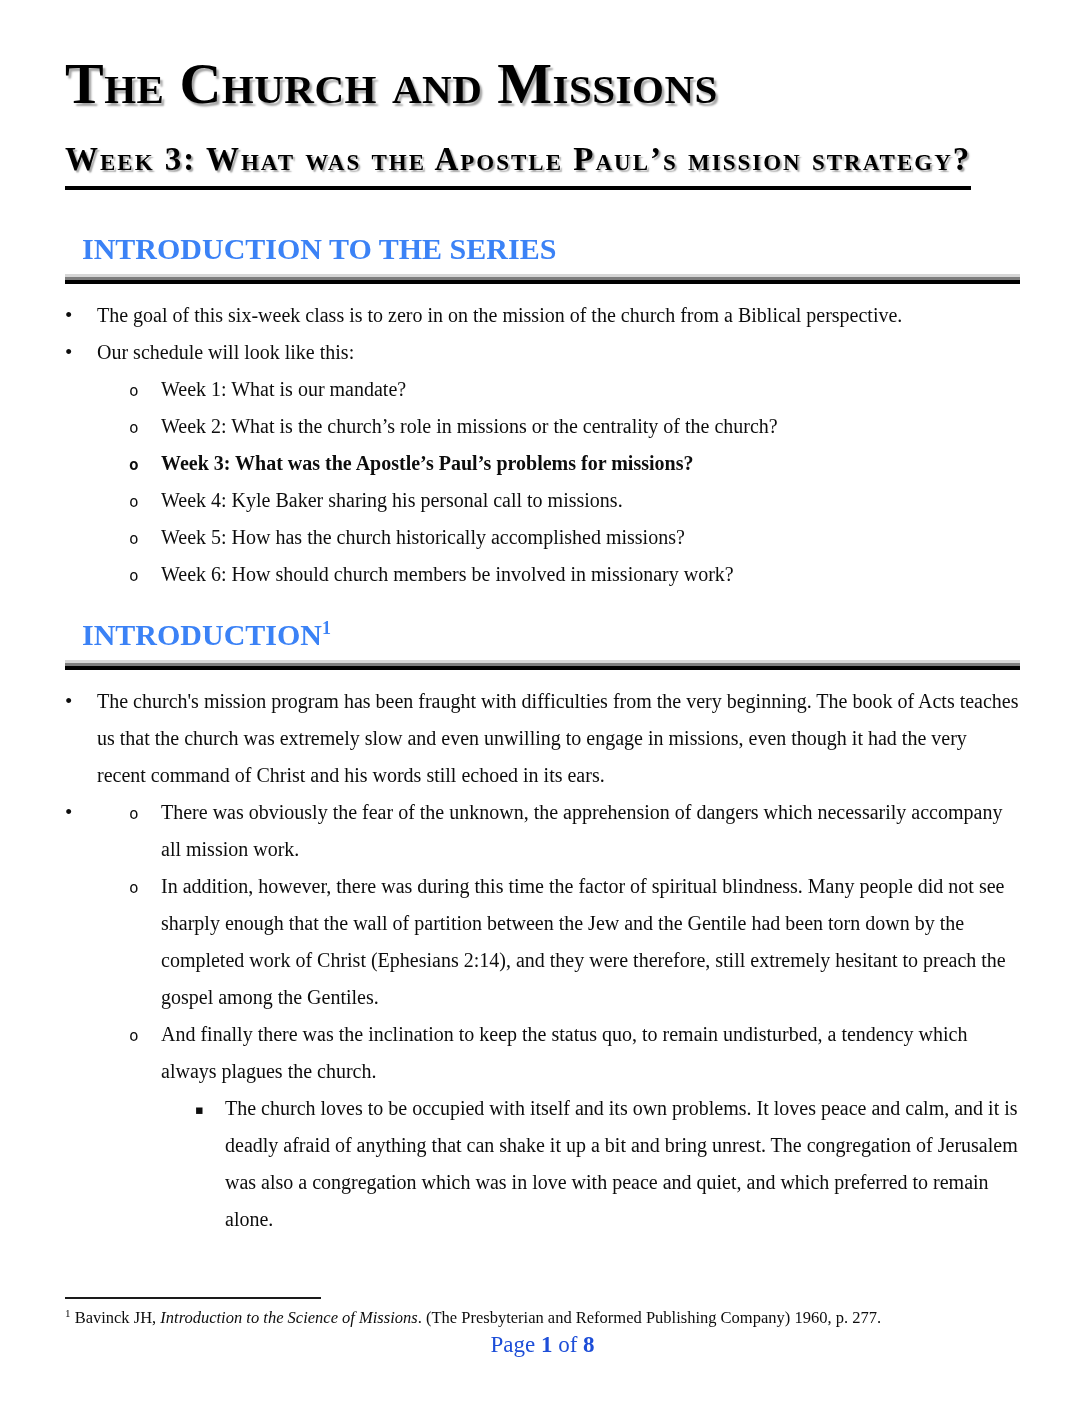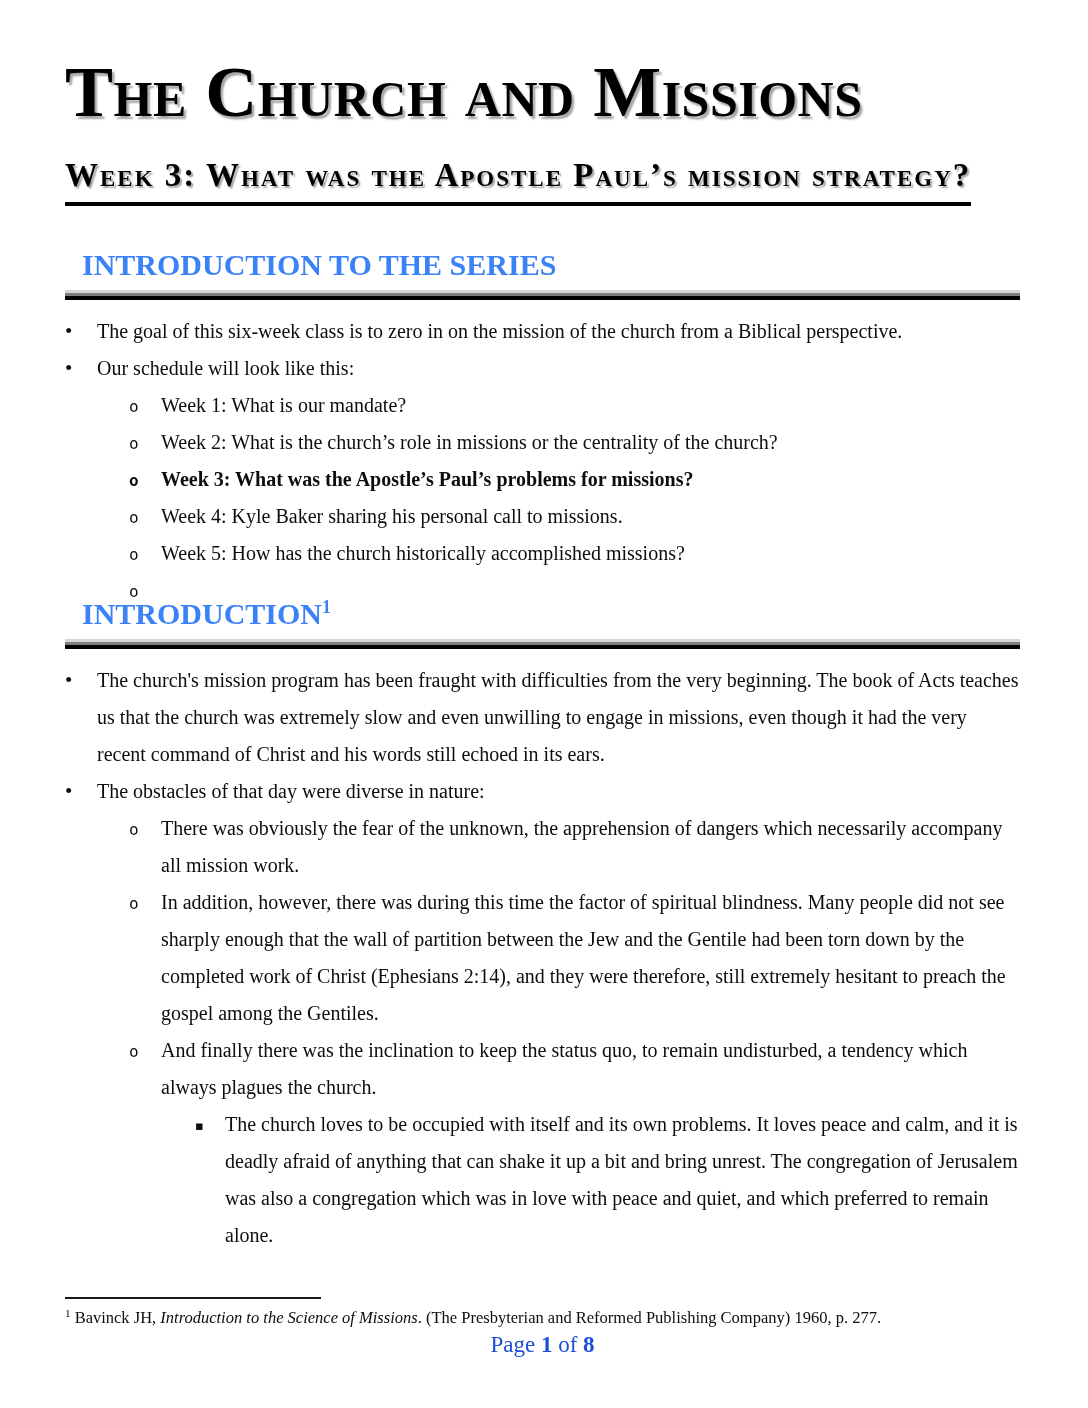--- a/index.html
+++ b/index.html
@@ -14,21 +14,21 @@
     box-sizing: border-box;
     background: #ffffff;
     padding: 52px 68px 0 65px;
     font-family: "Liberation Serif", "DejaVu Serif", serif;
     color: #111;
     overflow: hidden;
   }
   
   .doc-title {
     margin: 0 0 24px 0;
-    font-size: 72px;
+    font-size: 58px;
     line-height: 1.12;
     font-weight: bold;
     font-variant: small-caps;
     color: #000;
     text-shadow: 2.5px 2.5px 2px #a6a6a6;
     letter-spacing: 0.5px;
     white-space: nowrap;
   }
   
   .subtitle-wrap {
@@ -174,36 +174,36 @@
     <div class="li lvl2">
       <span class="marker circle">o</span>
       <span>Week 4: Kyle Baker sharing his personal call to missions.</span>
     </div>
     <div class="li lvl2">
       <span class="marker circle">o</span>
       <span>Week 5: How has the church historically accomplished missions?</span>
     </div>
     <div class="li lvl2">
       <span class="marker circle">o</span>
+      <span>Week 6: How should church members be involved in missionary work?</span>
     </div>
   </div>
 
   <div class="series-gap"></div>
 
   <h3 class="section-heading"><span>INTRODUCTION</span><sup>1</sup></h3>
   <div class="rule"></div>
 
   <div class="body-list">
     <div class="li lvl1">
       <span class="marker disc">•</span>
       <span>The church's mission program has been fraught with difficulties from the very beginning. The book of Acts teaches us that the church was extremely slow and even unwilling to engage in missions, even though it had the very recent command of Christ and his words still echoed in its ears.</span>
     </div>
     <div class="li lvl1">
       <span class="marker disc">•</span>
-      <span>The obstacles of that day were diverse in nature:</span>
     </div>
     <div class="li lvl2">
       <span class="marker circle">o</span>
       <span>There was obviously the fear of the unknown, the apprehension of dangers which necessarily accompany all mission work.</span>
     </div>
     <div class="li lvl2">
       <span class="marker circle">o</span>
       <span>In addition, however, there was during this time the factor of spiritual blindness. Many people did not see sharply enough that the wall of partition between the Jew and the Gentile had been torn down by the completed work of Christ (Ephesians 2:14), and they were therefore, still extremely hesitant to preach the gospel among the Gentiles.</span>
     </div>
     <div class="li lvl2">

